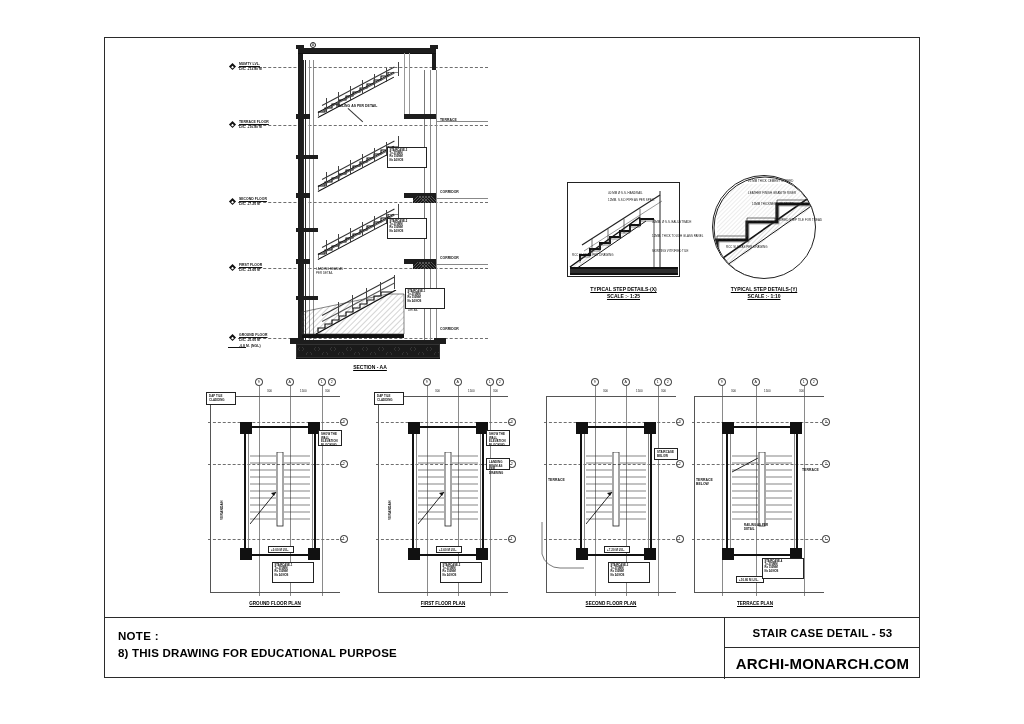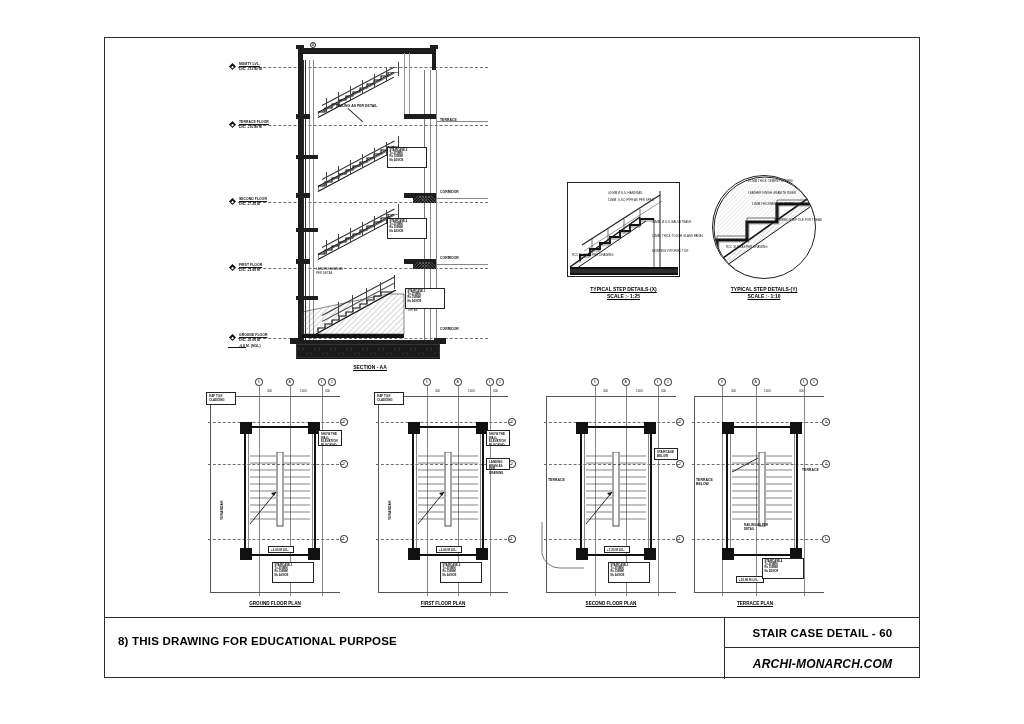--- a/index.html
+++ b/index.html
@@ -16,21 +16,21 @@
       box-sizing:border-box;border-top:1.6px solid #2b2b2b;}
   .tb-left{position:absolute;left:0;top:0;width:621px;height:61px;
            box-sizing:border-box;border-right:1.6px solid #2b2b2b;padding:12px 0 0 14px;}
   .tb-note-h{font-size:11.5px;font-weight:bold;letter-spacing:.3px;}
   .tb-note-l{font-size:11.5px;font-weight:bold;letter-spacing:.2px;margin-top:5px;}
   .tb-right{position:absolute;left:621px;top:0;width:195px;height:61px;}
   .tb-r1{height:30px;box-sizing:border-box;border-bottom:1.6px solid #2b2b2b;
          display:flex;align-items:center;justify-content:center;
          font-size:11.5px;font-weight:bold;letter-spacing:.2px;}
   .tb-r2{height:31px;display:flex;align-items:center;justify-content:center;
-         font-size:12px;font-weight:bold;letter-spacing:.2px;font-style:italic;}
+         font-size:15px;font-weight:bold;letter-spacing:.2px;}
 
   
   .ln{position:absolute;background:#1a1a1a;}
   .hl{height:1px;}  .vl{width:1px;}
   .thick{background:#111;}
   .gry{background:#8a8a8a;}
   .dash-h{position:absolute;height:0;border-top:1px dashed #6f6f6f;}
 
   .txt{position:absolute;font-size:2.9px;line-height:3.5px;color:#111;
        letter-spacing:.05px;white-space:nowrap;transform-origin:left top;}
@@ -711,21 +711,22 @@
       <div>R= 150MM</div>
       <div>N= 24 NOS</div>
     </div>
     <div class="ttl" style="left:680px;top:601px;width:150px;font-size:4.6px;">
       <span class="u">TERRACE PLAN</span>
     </div>
   </div>
 
   <div class="tb">
     <div class="tb-left">
+      <div class="tb-note-h">NOTE :</div>
       <div class="tb-note-l">8) THIS DRAWING FOR EDUCATIONAL PURPOSE</div>
     </div>
     <div class="tb-right">
-      <div class="tb-r1">STAIR CASE DETAIL - 60</div>
+      <div class="tb-r1">STAIR CASE DETAIL - 53</div>
       <div class="tb-r2">ARCHI-MONARCH.COM</div>
     </div>
   </div>
 
 </div>
 
 </body></html>

